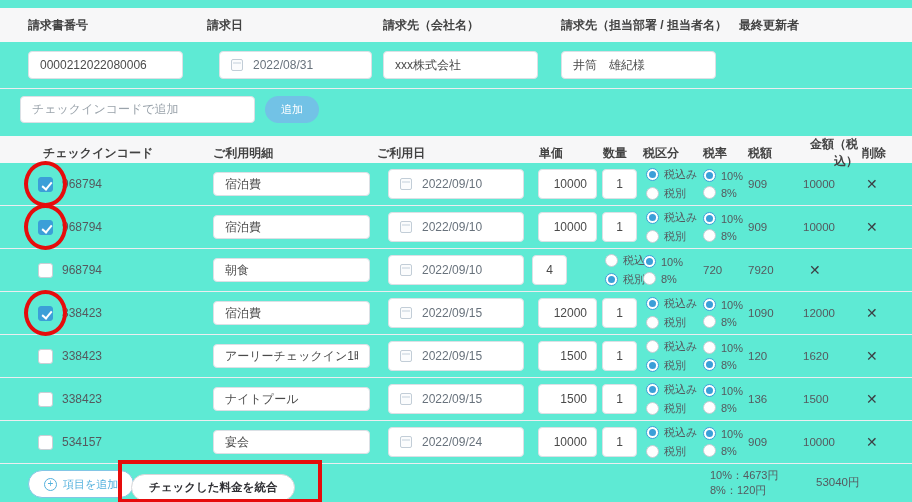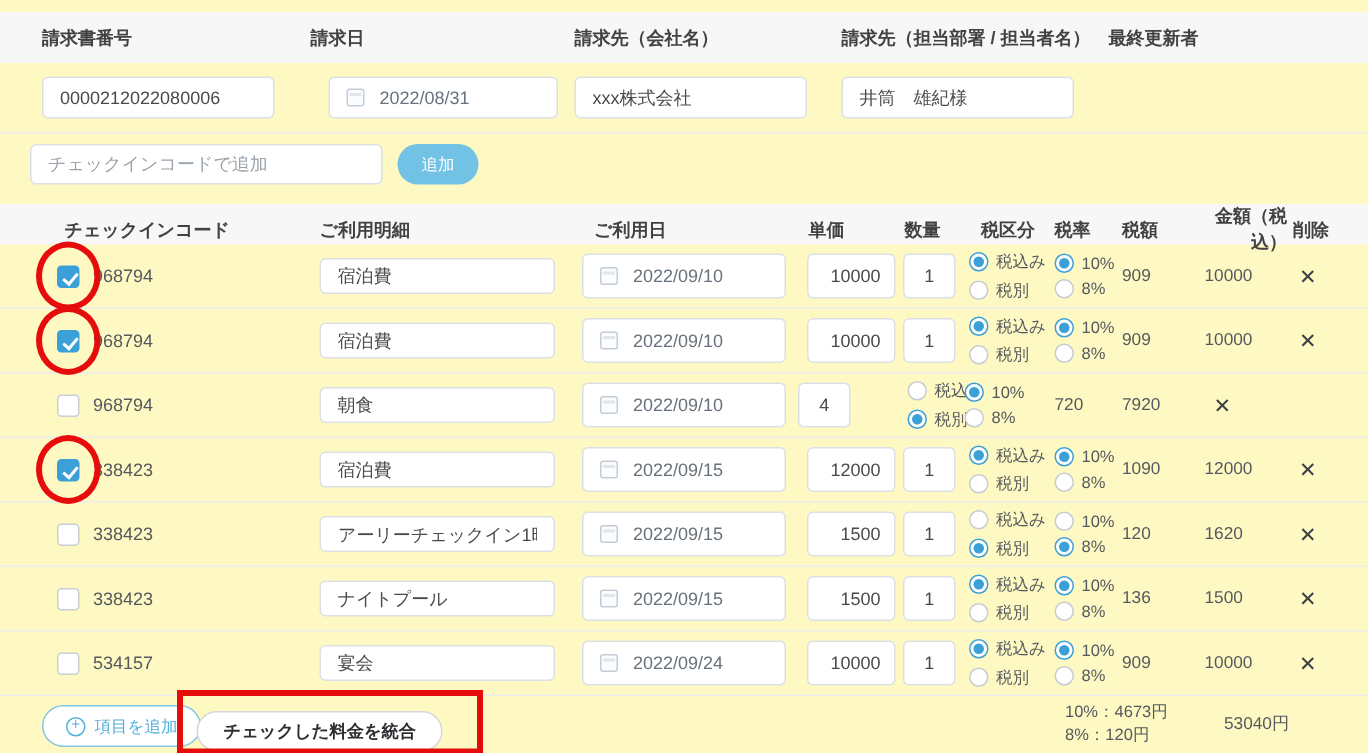--- a/index.html
+++ b/index.html
@@ -1,18 +1,18 @@
 <!DOCTYPE html>
 <html style="--accent: #3b9fd8; --anno: #e60c0c;"><head>
 <meta charset="utf-8">
 <style>
   * { box-sizing: border-box; margin: 0; padding: 0; }
   html,body { background:#fff; }
   body { font-family:"Liberation Sans","DejaVu Sans",sans-serif; }
-  .page { position:relative; width:912px; height:502px; background:#fef9c3; overflow:hidden;
+  .page { position:relative; width:912px; height:502px; background:#5eead4; overflow:hidden;
           font-size:12px; color:#444; }
 
   
   .band { background:#f7f7f8; }
   .top-grid { display:grid; grid-template-columns:207px 176px 178px 178px auto; align-items:center; }
   .top-band { height:34px; margin-top:8px; }
   .tl { font-weight:600; color:#424242; font-size:12px; }
   .tl.c1 { padding-left:28px; }
   .top-inputs { margin-top:9px; height:28px; }
   .tc.c1 { padding-left:28px; }
@@ -31,22 +31,22 @@
   .checkin { display:flex; align-items:center; margin:6px 0 0 20px; height:28px; }
   .checkin input { width:235px; height:27px; }
   .checkin input::placeholder { color:#9aa3ab; }
   .add-btn { margin-left:10px; width:54px; height:27px; border:none; border-radius:14px;
              background:#72c2e6; color:#fff; font-size:11px; cursor:pointer;
              font-family:"Liberation Sans","DejaVu Sans",sans-serif; }
 
   
   .table-grid { display:grid; grid-template-columns:213px 163px 154px 70px 41px 60px 45px 55px 57px 54px; align-items:center; }
   .thead { height:27px; margin-top:13px; font-weight:600; color:#424242; font-size:12px; }
-  .th1{padding-left:43px;} .th2{padding-left:0;} .th3{padding-left:1px;margin-left:19px;} .th4{padding-left:9px;}
-  .th5{padding-left:3px;} .th6{padding-left:2px;text-align:center;} .th7{padding-left:2px;} .th8{padding-left:2px;}
+  .th1{padding-left:43px;} .th2{padding-left:0;} .th3{padding-left:1px;} .th4{padding-left:9px;}
+  .th5{padding-left:3px;} .th6{padding-left:2px;} .th7{padding-left:2px;} .th8{padding-left:2px;}
   .th9{padding-left:2px;text-align:right;} .th10{padding-left:4px;}
 
   .row { height:43px; border-bottom:1px solid #ededf0; }
   .c-code { position:relative; padding-left:38px; display:flex; align-items:center; height:100%; }
   .code { margin-left:9px; color:#55595e; font-size:12px; }
 
   .checkbox { width:15px; height:15px; border:1px solid #c9cfd5; border-radius:3px; background:#fff;
               position:relative; flex:0 0 auto; cursor:pointer; }
   .checkbox.checked { background:var(--accent,#3b9fd8); border-color:var(--accent,#3b9fd8); }
   .checkbox.checked::after { content:""; position:absolute; left:5px; top:2px; width:4px; height:8px;

